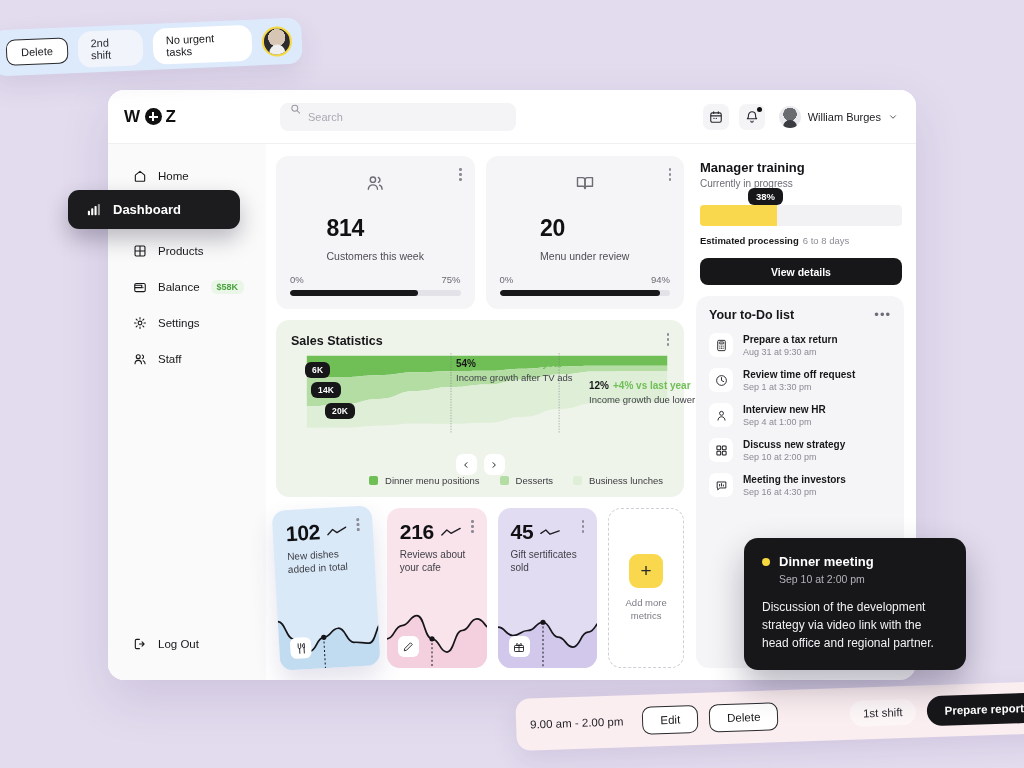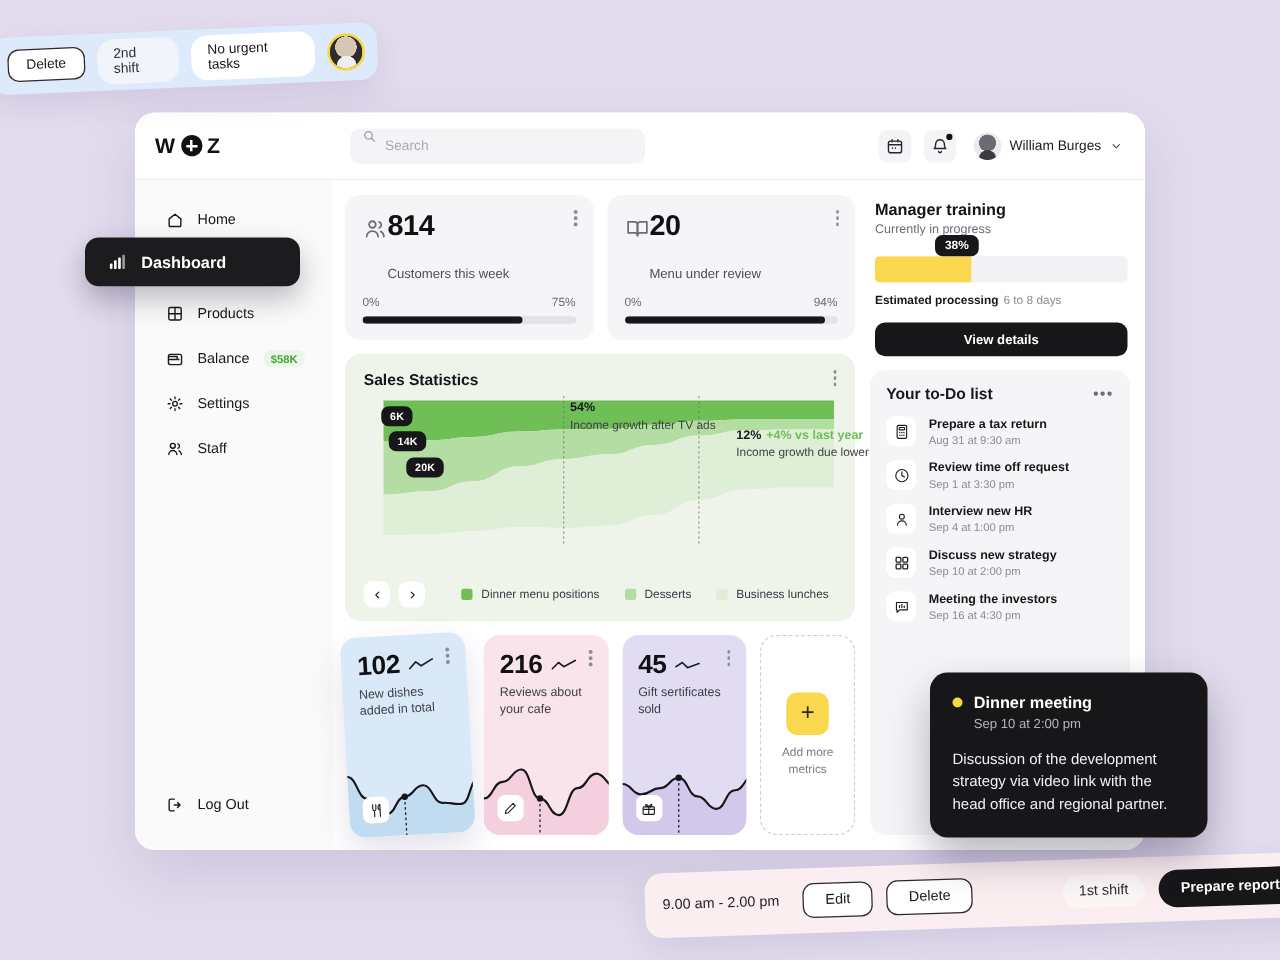--- a/index.html
+++ b/index.html
@@ -123,24 +123,24 @@
     background-image: radial-gradient(#d8d8de 0.8px, transparent 0.9px);
     background-size: 7px 7px;
   }
 
   
   .stat-row { display:flex; gap: 11px; }
   .stat-card {
     flex:1; background:#f5f5f7; border-radius: 12px; padding: 12px 14px 13px;
     position:relative; min-width:0;
   }
-  .stat-top { display:flex; align-items:flex-start; gap: 0; }
+  .stat-top { display:flex; align-items:center; gap: 23px; flex-direction: column; }
   .stat-ico { width:20px; height:20px; margin-top: 5px; color:#6d6d76; flex-shrink:0;}
   .stat-num { font-size: 23px; font-weight: 700; color:#111114; line-height: 1.05; letter-spacing:-.3px;}
-  .stat-label { font-size: 10.5px; color:#4d4d56; margin-top: 21px; }
+  .stat-label { font-size: 10.5px; color:#4d4d56; margin-top: 10px; }
   .kebab { position:absolute; top:12px; right:13px; color:#8c8c96; cursor:pointer; line-height:.6; font-size:13px; letter-spacing:0; }
   .kebab span { display:block; width:2.5px; height:2.5px; border-radius:50%; background:#8c8c96; margin-bottom:2.5px;}
   .pct-row { display:flex; justify-content:space-between; font-size:9.5px; color:#6a6a73; margin-top: 12px; }
   .bar-track { height:6px; background:#e2e2e8; border-radius:4px; margin-top:5px; overflow:hidden; }
   .bar-fill { height:100%; background:#18181b; border-radius:4px; }
 
   
   .sales-card {
     background:#eff4ea; border-radius: 13px; padding: 13px 15px 11px;
     position:relative; flex: 1; min-height: 0;
@@ -153,21 +153,21 @@
   .ylabel {
     position:absolute; background:#17171a; color:#fff;
     font-size:8.5px; font-weight:700; border-radius:6px; padding: 3px 7px;
     letter-spacing:.2px;
   }
   .annot { position:absolute; }
   .annot-head { font-size:10px; font-weight:700; color:#17171a; }
   .annot-head em { font-style:normal; color:#6fbf56; font-weight:700; margin-left:4px;}
   .annot-sub { font-size:9.5px; color:#3f3f46; margin-top:3px; }
 
-  .chart-foot { display:flex; align-items:center; margin-top: 4px; }
+  .chart-foot { display:flex; align-items:center; margin-top: 4px; flex-direction: column; }
   .navbtns { display:flex; gap:7px; }
   .navbtn {
     width:21px; height:21px; border-radius:7px; background:#fff;
     display:flex; align-items:center; justify-content:center;
     font-size:10px; color:#26262b; cursor:pointer; font-weight:700;
   }
   .legend { display:flex; gap: 20px; margin-left: auto; margin-right: 6px; align-items:center;}
   .legend-item { display:flex; align-items:center; gap:7px; font-size:9.5px; color:#3a3a41; }
   .swatch { width:9px; height:9px; border-radius:2px; }
 

